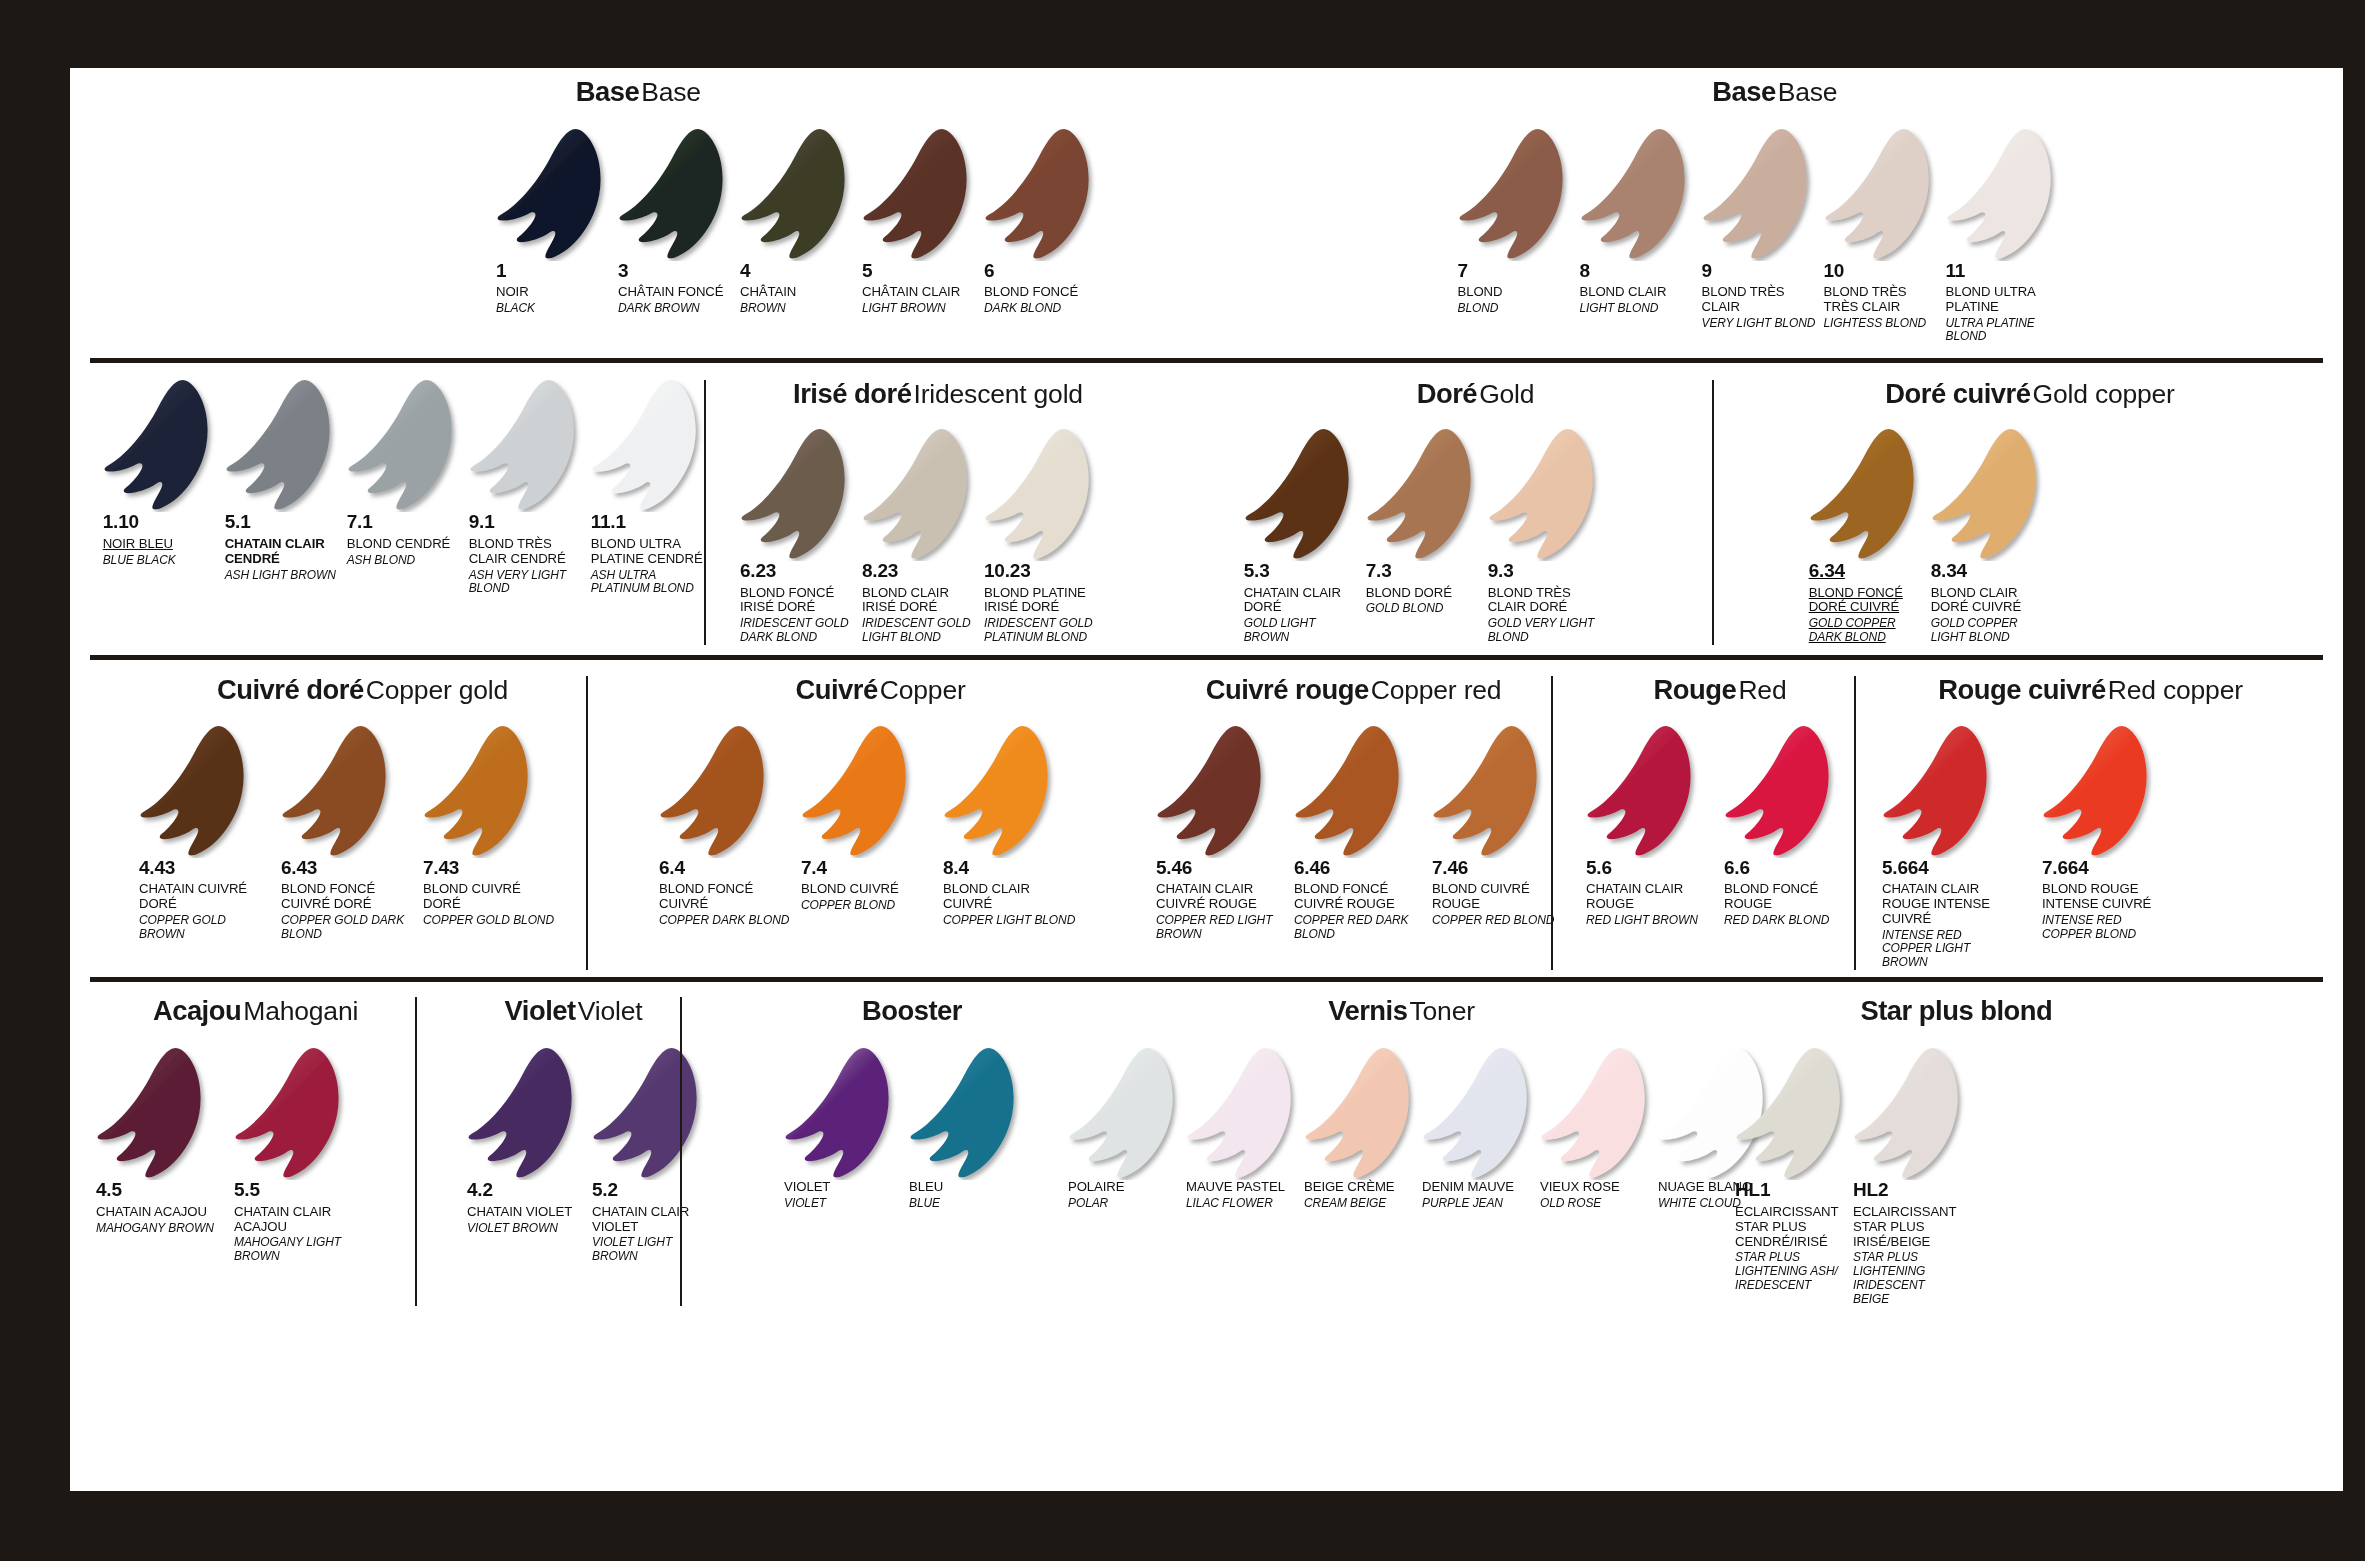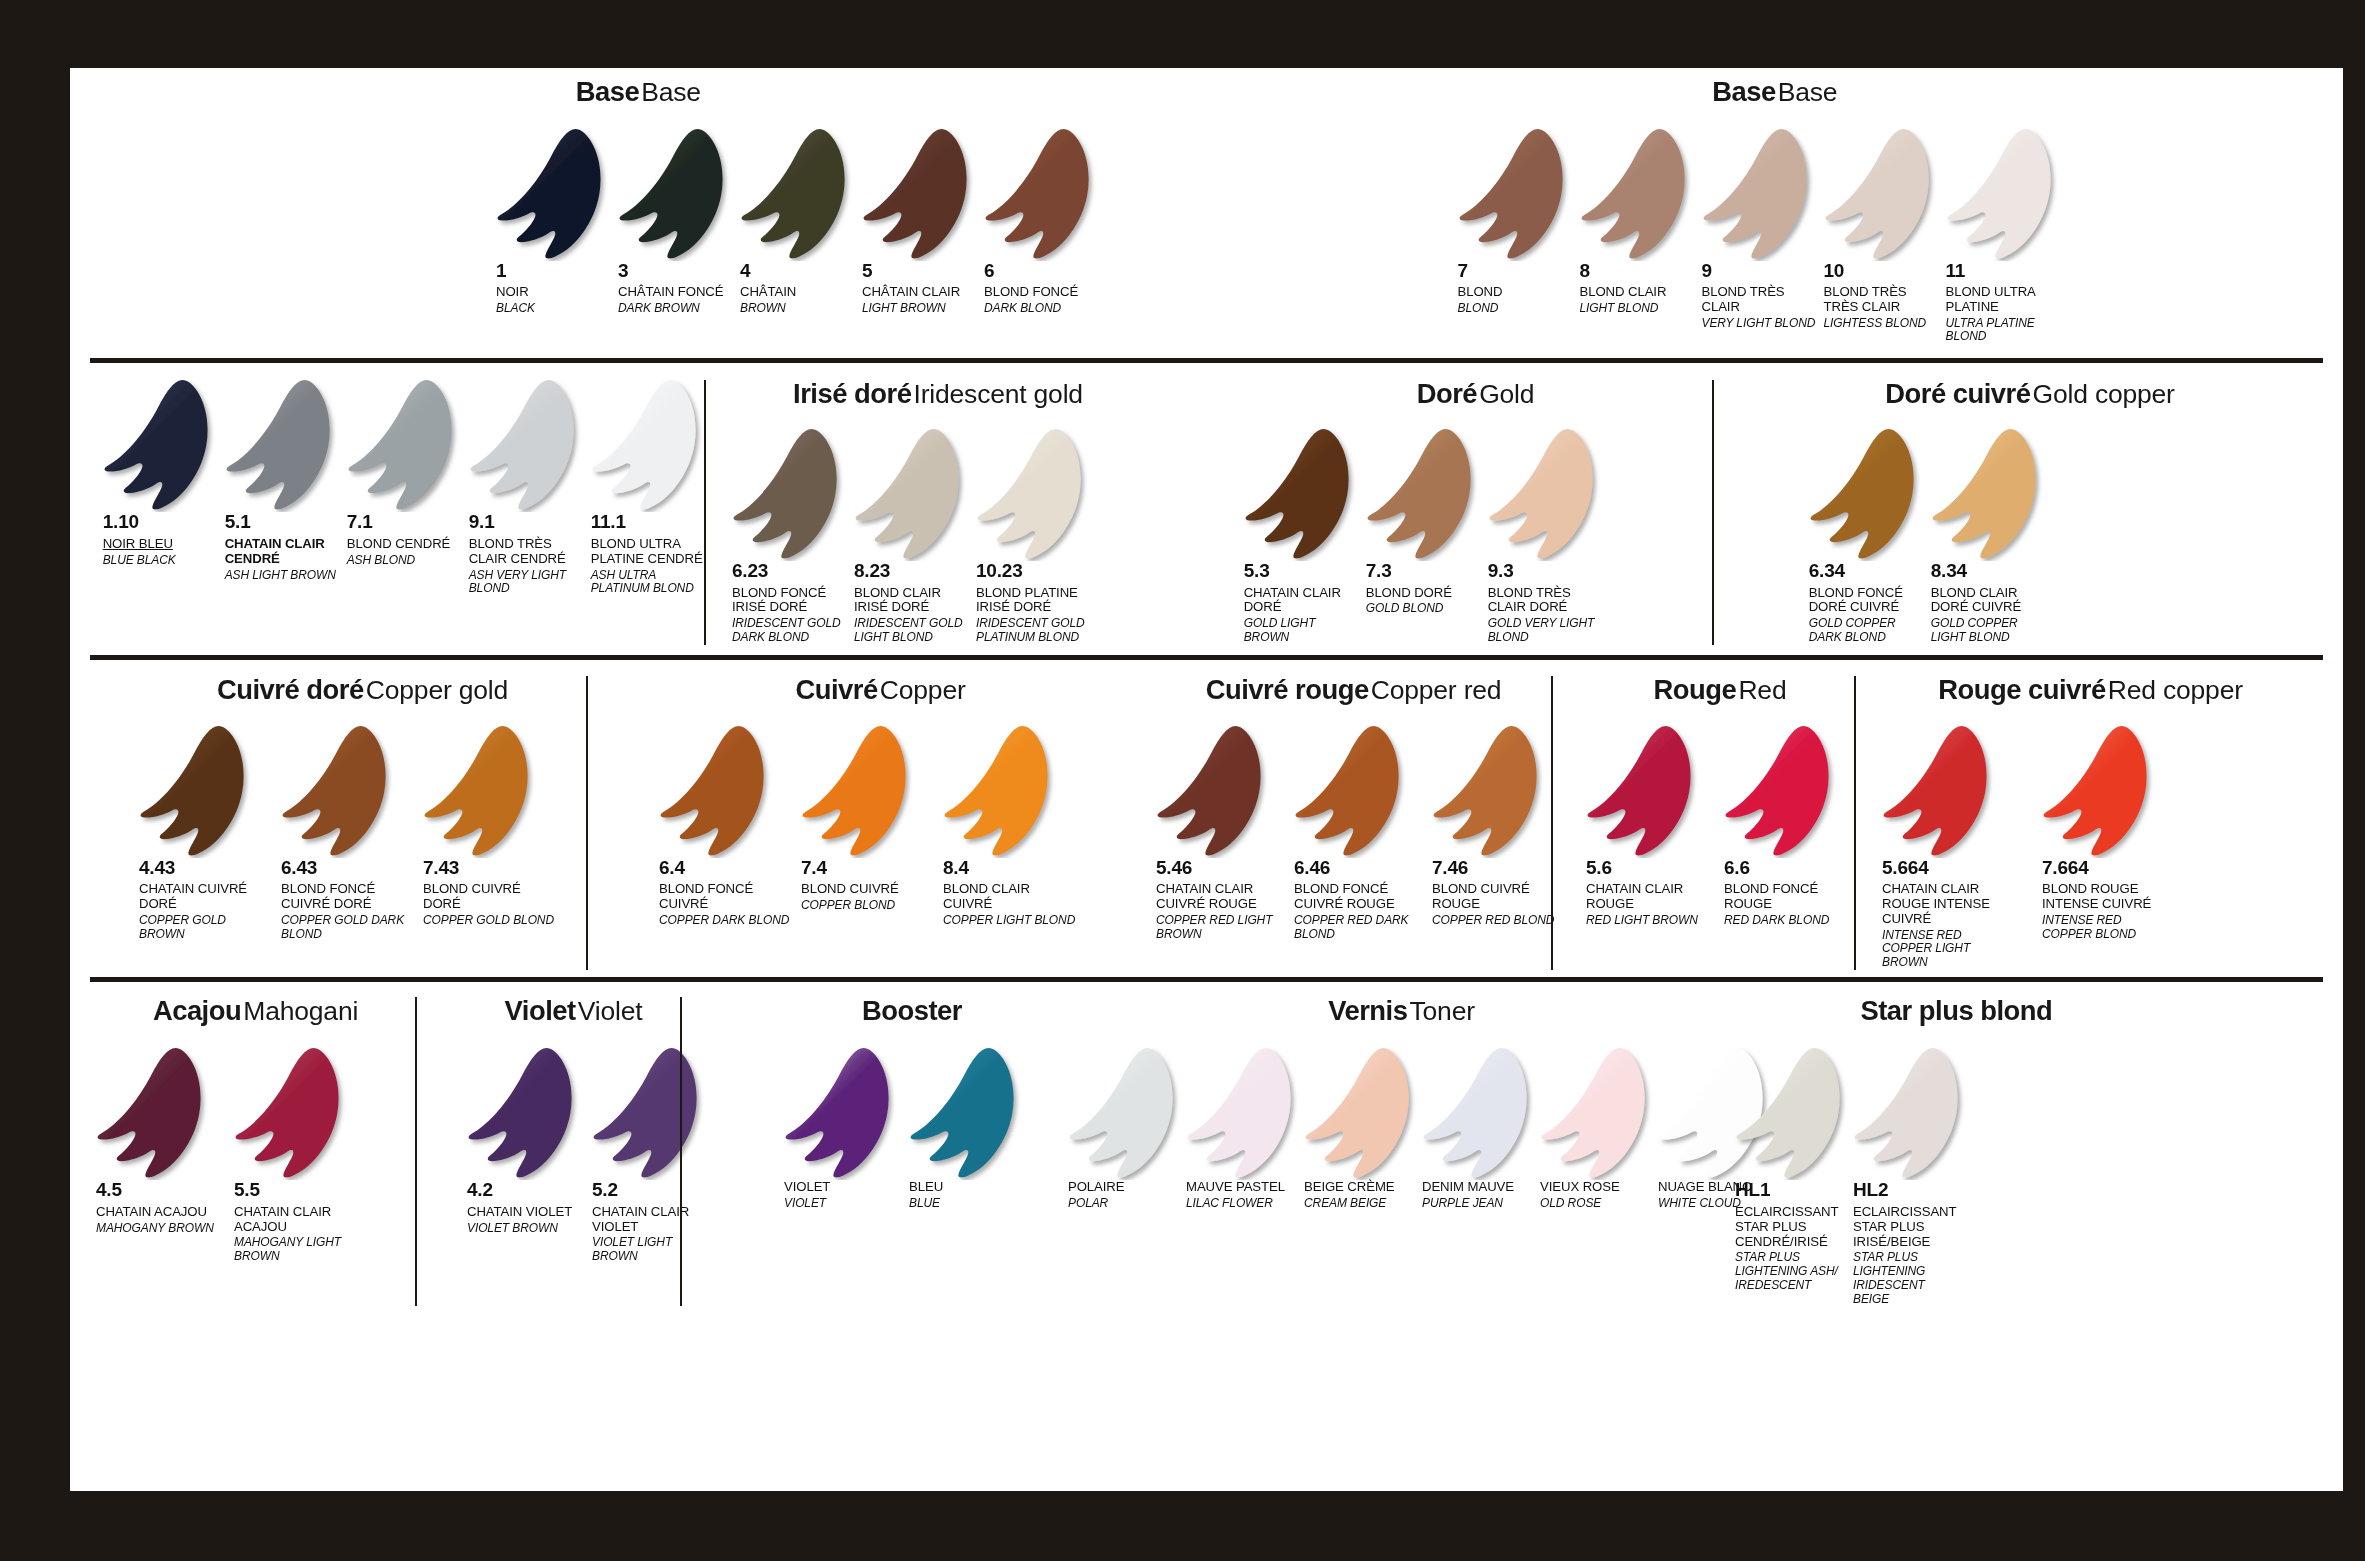--- a/index.html
+++ b/index.html
@@ -409,21 +409,21 @@
               <div class="en2" style="width: 114px;">ASH ULTRA PLATINUM BLOND</div>
             </div>
           </div>
       </div>
 
       <div class="col vline" style="width:440px;padding-left:26px;">
         <div class="heading" style="margin-bottom:21px;">
           <span class="fr">Irisé doré</span>
           <span class="en">Iridescent gold</span>
         </div>
-        <div class="swatches" style="margin-left: 0;">
+        <div class="swatches" style="margin-left: 8px;">
             <div class="item" style="width: 122px; flex: 0 0 122px;">
               <div class="lock-wrap" style="height: 132px;">
                 <svg class="lock" width="114" height="132" viewBox="0 0 240 280" xmlns="http://www.w3.org/2000/svg">
                   <defs>
                     <linearGradient id="g15" x1="0.15" y1="0.05" x2="0.85" y2="0.95">
                       <stop offset="0%" stop-color="#84746a"></stop>
                       <stop offset="42%" stop-color="#6c5b4c"></stop>
                       <stop offset="100%" stop-color="#6c5b4c"></stop>
                     </linearGradient>
                     <filter id="fg15" x="-20%" y="-20%" width="150%" height="150%">
@@ -548,21 +548,21 @@
             </div>
           </div>
       </div>
 
       <div class="col vline" style="width:544px;padding-left:90px;">
         <div class="heading" style="margin-bottom:21px;">
           <span class="fr">Doré cuivré</span>
           <span class="en">Gold copper</span>
         </div>
         <div class="swatches" style="margin-left: 4.7px;">
-            <div class="item" style="width: 122px; flex: 0 0 122px;">
+            <div class="item" style="width: 122px; flex: 0 0 122px; text-decoration: underline;">
               <div class="lock-wrap" style="height: 132px;">
                 <svg class="lock" width="114" height="132" viewBox="0 0 240 280" xmlns="http://www.w3.org/2000/svg">
                   <defs>
                     <linearGradient id="g21" x1="0.15" y1="0.05" x2="0.85" y2="0.95">
                       <stop offset="0%" stop-color="#b57f35"></stop>
                       <stop offset="42%" stop-color="#9c6520"></stop>
                       <stop offset="100%" stop-color="#9c6520"></stop>
                     </linearGradient>
                     <filter id="fg21" x="-20%" y="-20%" width="150%" height="150%">
                       <feDropShadow dx="6" dy="7" stdDeviation="5" flood-color="#6b6b6b" flood-opacity="0.55"></feDropShadow>

